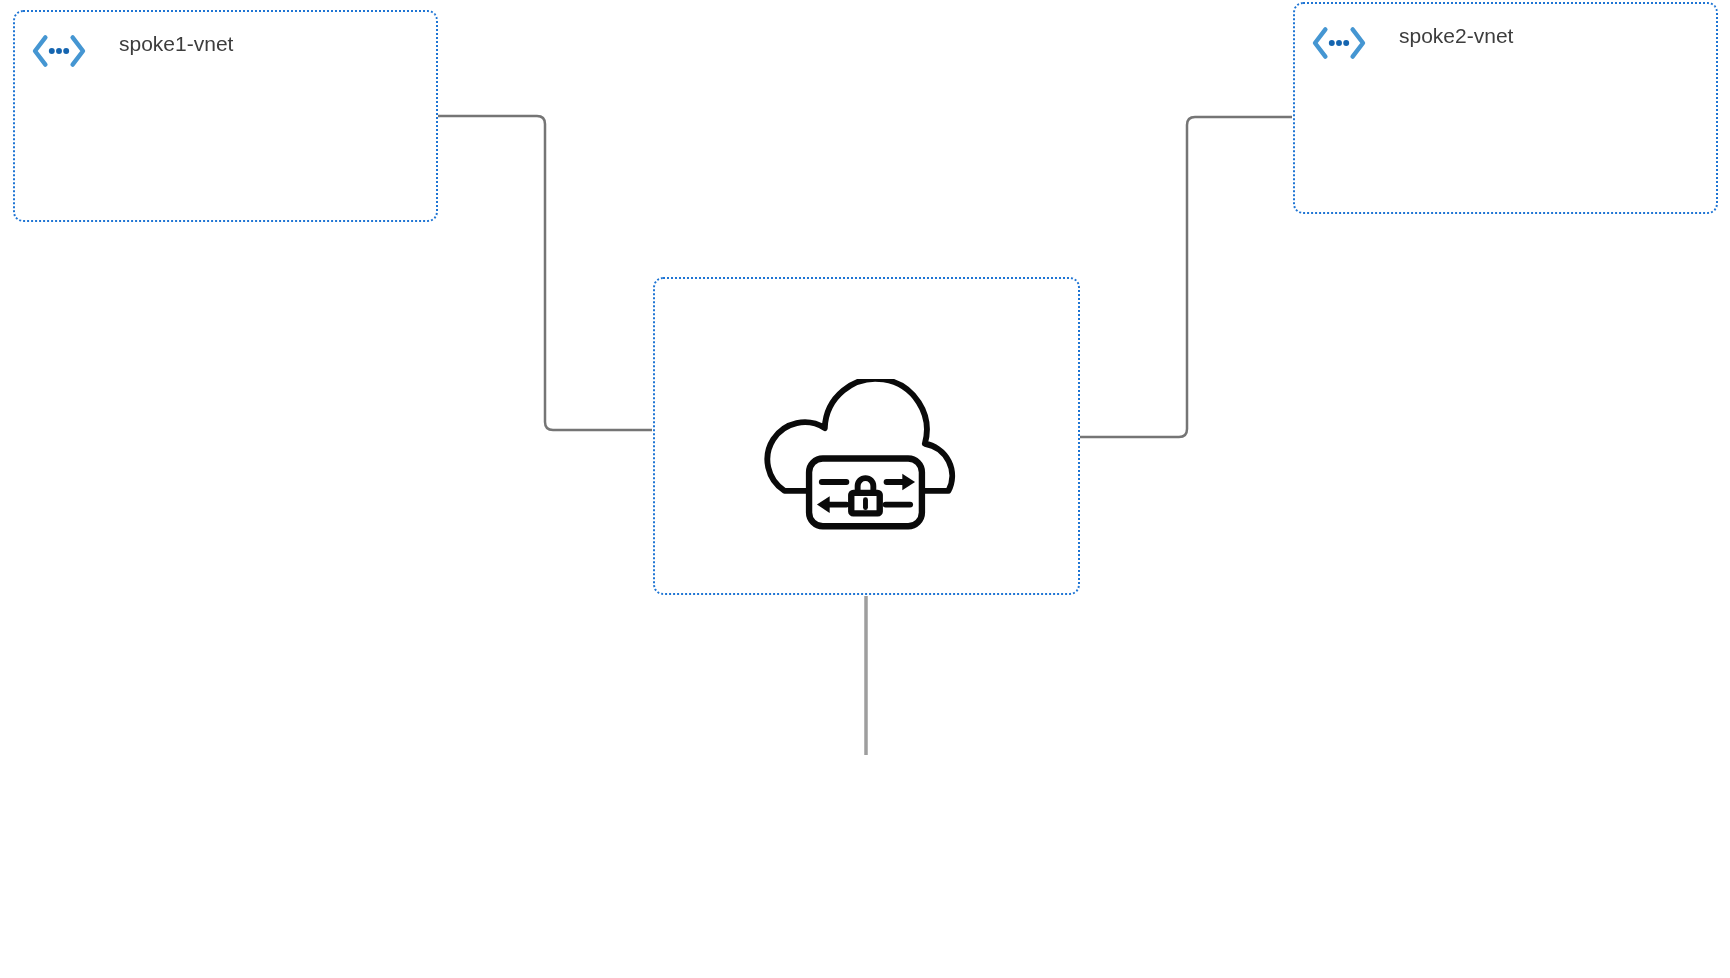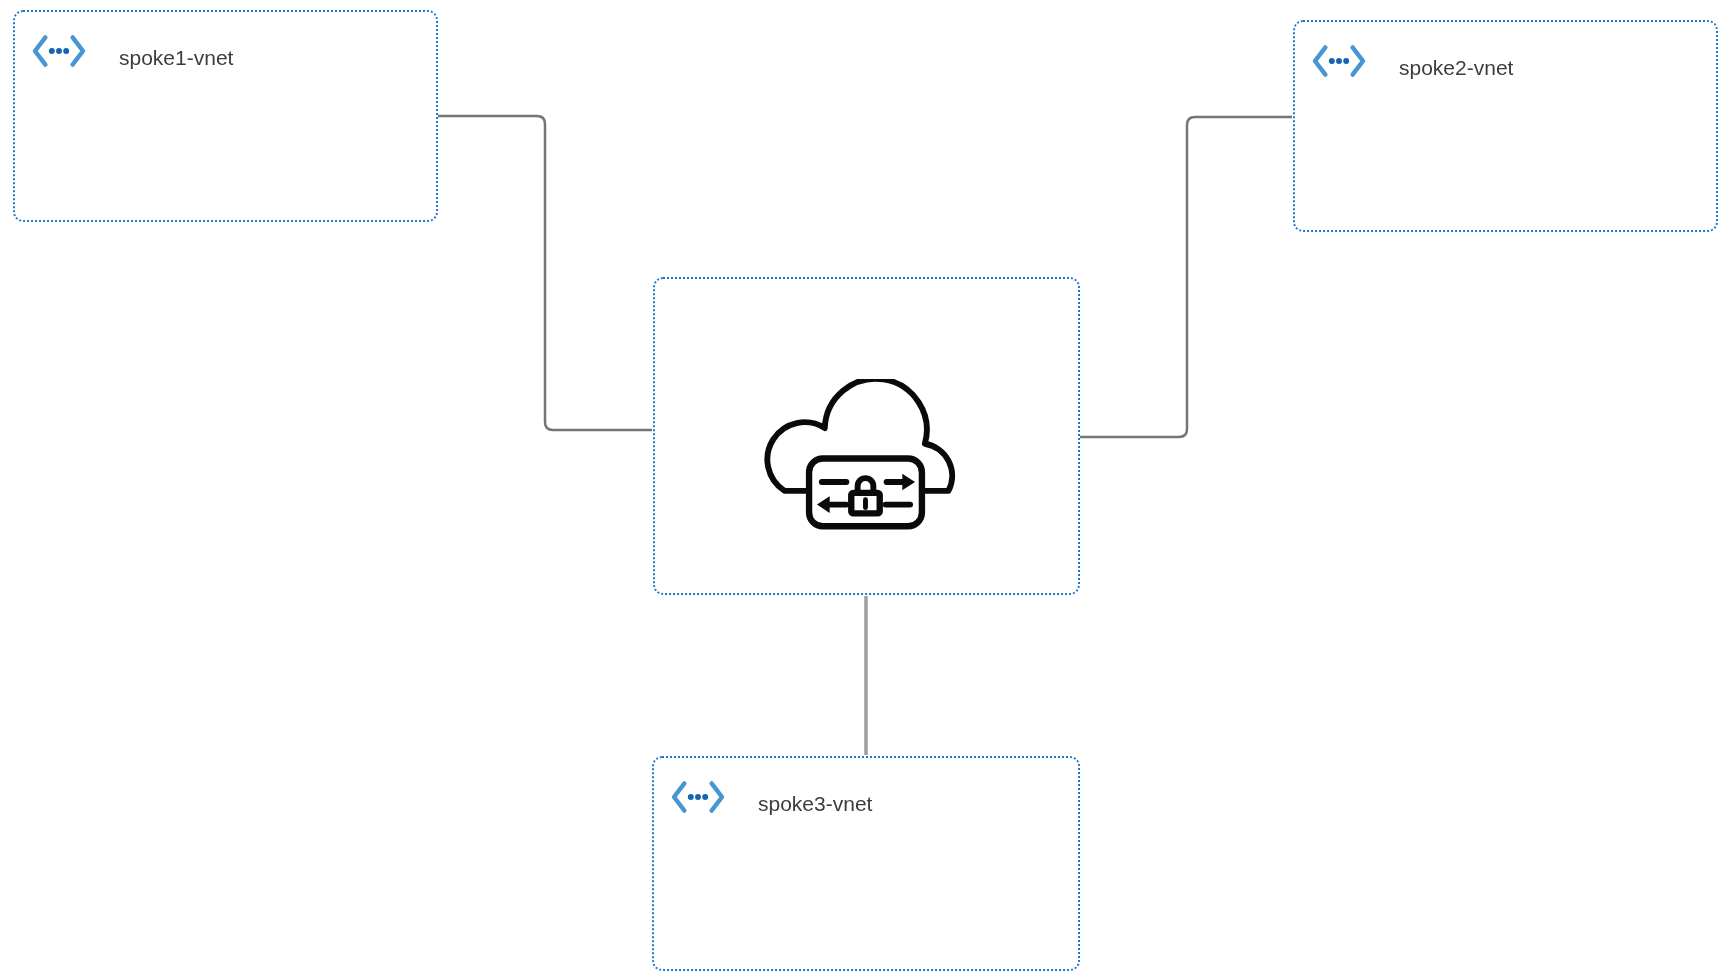--- a/index.html
+++ b/index.html
@@ -33,25 +33,25 @@
   }
   .vnet-box{
     position:absolute;
     box-sizing:border-box;
     border:2px dotted var(--box-border);
     border-radius:10px;
     background:#fff;
     z-index:1;
   }
   .box-spoke1{left:13px;top:10px;width:425px;height:212px;}
-  .box-spoke2{left:1293px;top:20px;width:425px;height:212px;}
+  .box-spoke2{left:1293px;top:2px;width:425px;height:212px;}
   .box-security{left:653px;top:277px;width:427px;height:318px;}
   .box-spoke3{left:652px;top:756px;width:428px;height:215px;}
   .box-header{
-    display:flex;align-items:flex-end;
+    display:flex;align-items:flex-start;
     padding:20px 0 0 16px;
   }
   .vnet-icon{width:56px;height:38px;flex:0 0 auto;}
   .vnet-label{
     margin-left:32px;
     font-size:21px;
     color:var(--label-text);
     white-space:nowrap;
   }
   .hub-icon{
@@ -120,26 +120,14 @@
       <line class="cstroke" style="stroke-width:6" x1="133" y1="122" x2="158" y2="122"></line>
 
       <path class="cstroke cnone" style="stroke-width:6" d="M 104.5 110 V 103 A 8 8 0 0 1 120.5 103 V 110"></path>
 
       <rect class="cstroke cfillw" style="stroke-width:6.5" x="98" y="110" width="29" height="21" rx="2"></rect>
 
       <line class="cstroke" style="stroke-width:5" x1="112.5" y1="117" x2="112.5" y2="125"></line>
     </svg>
   </div>
 
-  <div class="vnet-box box-spoke3">
-    <div class="box-header">
-      <svg class="vnet-icon" viewBox="0 0 70 44">
-        <path class="chev" d="M 18 5 L 5 22 L 18 39"></path>
-        <path class="chev" d="M 52 5 L 65 22 L 52 39"></path>
-        <circle class="vdot" cx="26" cy="22" r="3.7"></circle>
-        <circle class="vdot" cx="35" cy="22" r="3.7"></circle>
-        <circle class="vdot" cx="44" cy="22" r="3.7"></circle>
-      </svg>
-      <span class="vnet-label">spoke3-vnet</span>
-    </div>
-  </div>
 
 </div>
 
 </body></html>

